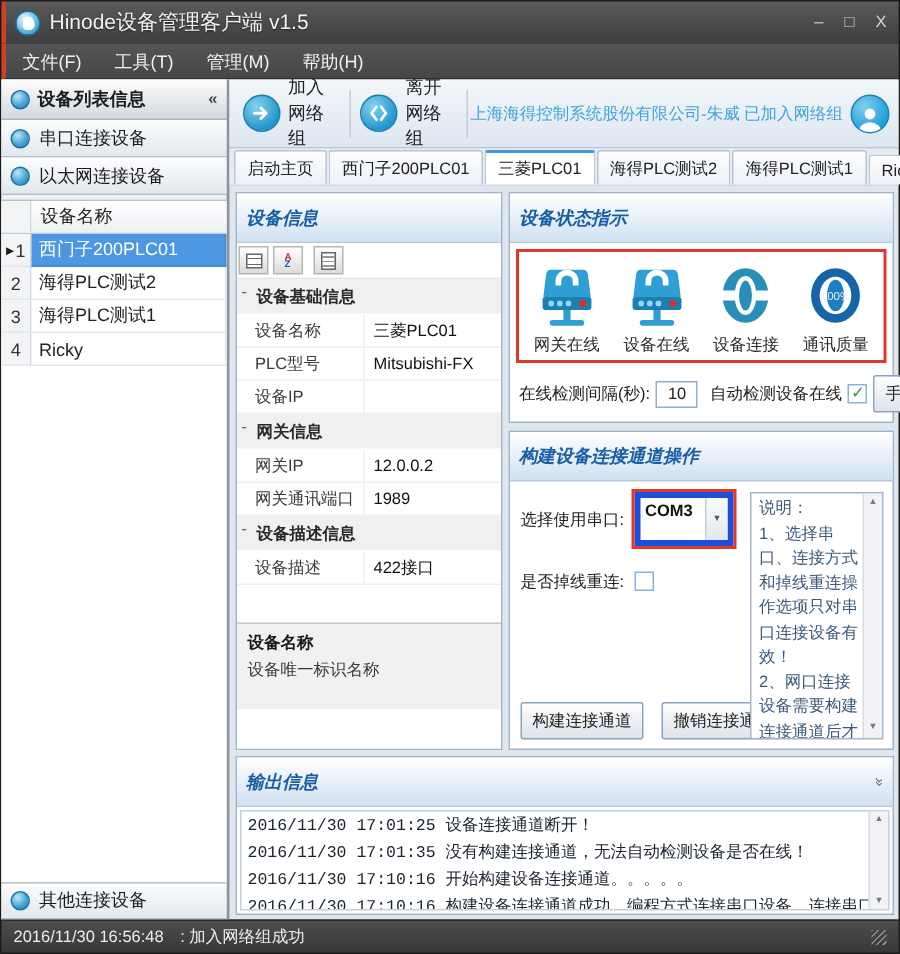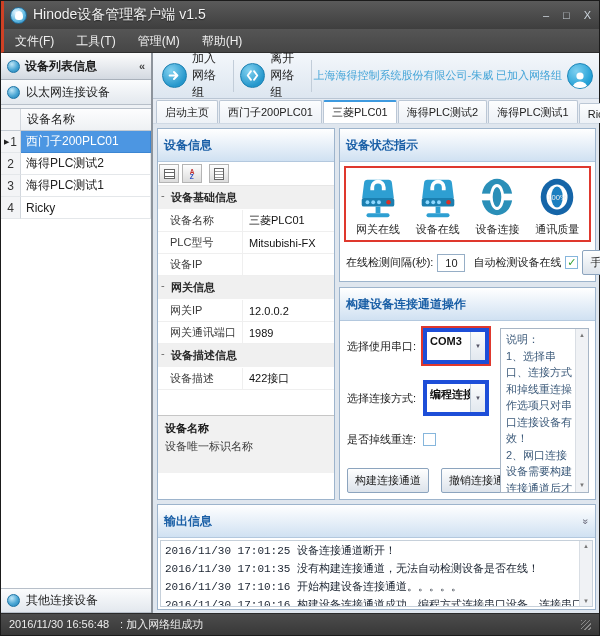--- a/index.html
+++ b/index.html
@@ -49,21 +49,21 @@
   .avatar { width:26px; height:26px; border-radius:50%; background:radial-gradient(circle at 35% 30%, #7fd0f0, #22a0d6 70%); border:1px solid #1b85b8; display:flex; align-items:flex-end; justify-content:center; overflow:hidden; flex:0 0 auto; }
 
   .tabstrip { height:25px; background:#e7ecf3; display:flex; align-items:flex-end; padding-left:3px; font-size:11px; border-bottom:1px solid #cfd9e4; flex:0 0 auto; }
   .tab { padding:4px 8px 3px; background:linear-gradient(#fcfdfe,#edf1f6); border:1px solid #bbc7d5; border-bottom:none; margin-right:1px; color:#222; border-radius:2px 2px 0 0; white-space:nowrap; }
   .tab.active { background:#fff; border-top:2px solid #3e9adf; padding-top:3px; position:relative; z-index:2; }
 
   .content { flex:1; display:flex; padding:4px 3px 2px 4px; gap:4px; min-height:0; }
 
   
   .panel { background:#fff; border:1px solid #9db4cc; display:flex; flex-direction:column; }
-  .panel-header { height:15px; background:linear-gradient(#ffffff,#d0e1f2); border-bottom:1px solid #b3c8de; color:#1a5fa6; font-size:12px; font-weight:bold; display:flex; align-items:center; padding:16px 6px; flex:0 0 auto; }
+  .panel-header { height:15px; background:linear-gradient(#ffffff,#d0e1f2); border-bottom:1px solid #b3c8de; color:#1a5fa6; font-size:12px; font-weight:bold; display:flex; align-items:center; padding:16px 6px; flex:0 0 auto;font-style:italic; }
 
   
   .device-panel { width:178px; flex:0 0 auto; }
   .pg-toolbar { height:24px; display:flex; align-items:center; gap:3px; padding:0 1px; border-bottom:1px solid #e6e6e6; flex:0 0 auto; }
   .pg-tool { width:20px; height:19px; border:1px solid #b4b4b4; background:linear-gradient(#fefefe,#dcdcdc); display:flex; align-items:center; justify-content:center; font-size:8px; color:#333; }
   .pg-tool .grid-glyph { width:11px; height:10px; border:1px solid #666; background:linear-gradient(#fff 2px,#666 2px,#666 3px,#fff 3px,#fff 6px,#666 6px,#666 7px,#fff 7px); }
   .pg-tool .az { display:flex; flex-direction:column; line-height:5px; font-size:6.5px; font-weight:bold; }
   .pg-tool .az .a { color:#c03030; } .pg-tool .az .z { color:#3050c0; }
   .pg-tool .page-glyph { width:10px; height:12px; border:1px solid #666; background:linear-gradient(#fff 2px,#999 2px,#999 3px,#fff 3px,#fff 5px,#999 5px,#999 6px,#fff 6px,#fff 8px,#999 8px,#999 9px,#fff 9px); }
   .pg-body { flex:1; overflow:hidden; font-size:11px; }
@@ -136,20 +136,24 @@
   <div class="main">
 
     <div class="sidebar">
       <div class="side-header">
         <span class="mini-icon"></span>
         <span>设备列表信息</span>
         <span class="side-collapse">«</span>
       </div>
       <div class="side-item">
         <span class="mini-icon"></span>
+        <span>串口连接设备</span>
+      </div>
+      <div class="side-item">
+        <span class="mini-icon"></span>
         <span>以太网连接设备</span>
       </div>
 
       <div class="dev-table">
         <div class="dt-header">
           <div class="dt-corner"></div>
           <div class="dt-head-cell">设备名称</div>
         </div>
         <div class="dt-row selected">
           <div class="dt-num">
@@ -339,27 +343,20 @@
             <div class="channel-body">
               <div class="channel-form">
                 <div class="form-row">
                   <span class="form-label">选择使用串口:</span>
                   <div class="combo red-hl">
                     <span class="combo-text">COM3</span>
                     <span class="combo-arrow">▼</span>
                   </div>
                 </div>
                 <div class="form-row">
-                  <span class="form-label">选择连接方式:</span>
-                  <div class="combo">
-                    <span class="combo-text">编程连接</span>
-                    <span class="combo-arrow">▼</span>
-                  </div>
-                </div>
-                <div class="form-row">
                   <span class="form-label">是否掉线重连:</span>
                   <span class="checkbox"></span>
                 </div>
                 <div class="btn-row">
                   <button class="btn">构建连接通道</button>
                   <button class="btn">撤销连接通道</button>
                 </div>
               </div>
               <div class="note-box">
                 <div>说明：</div>

